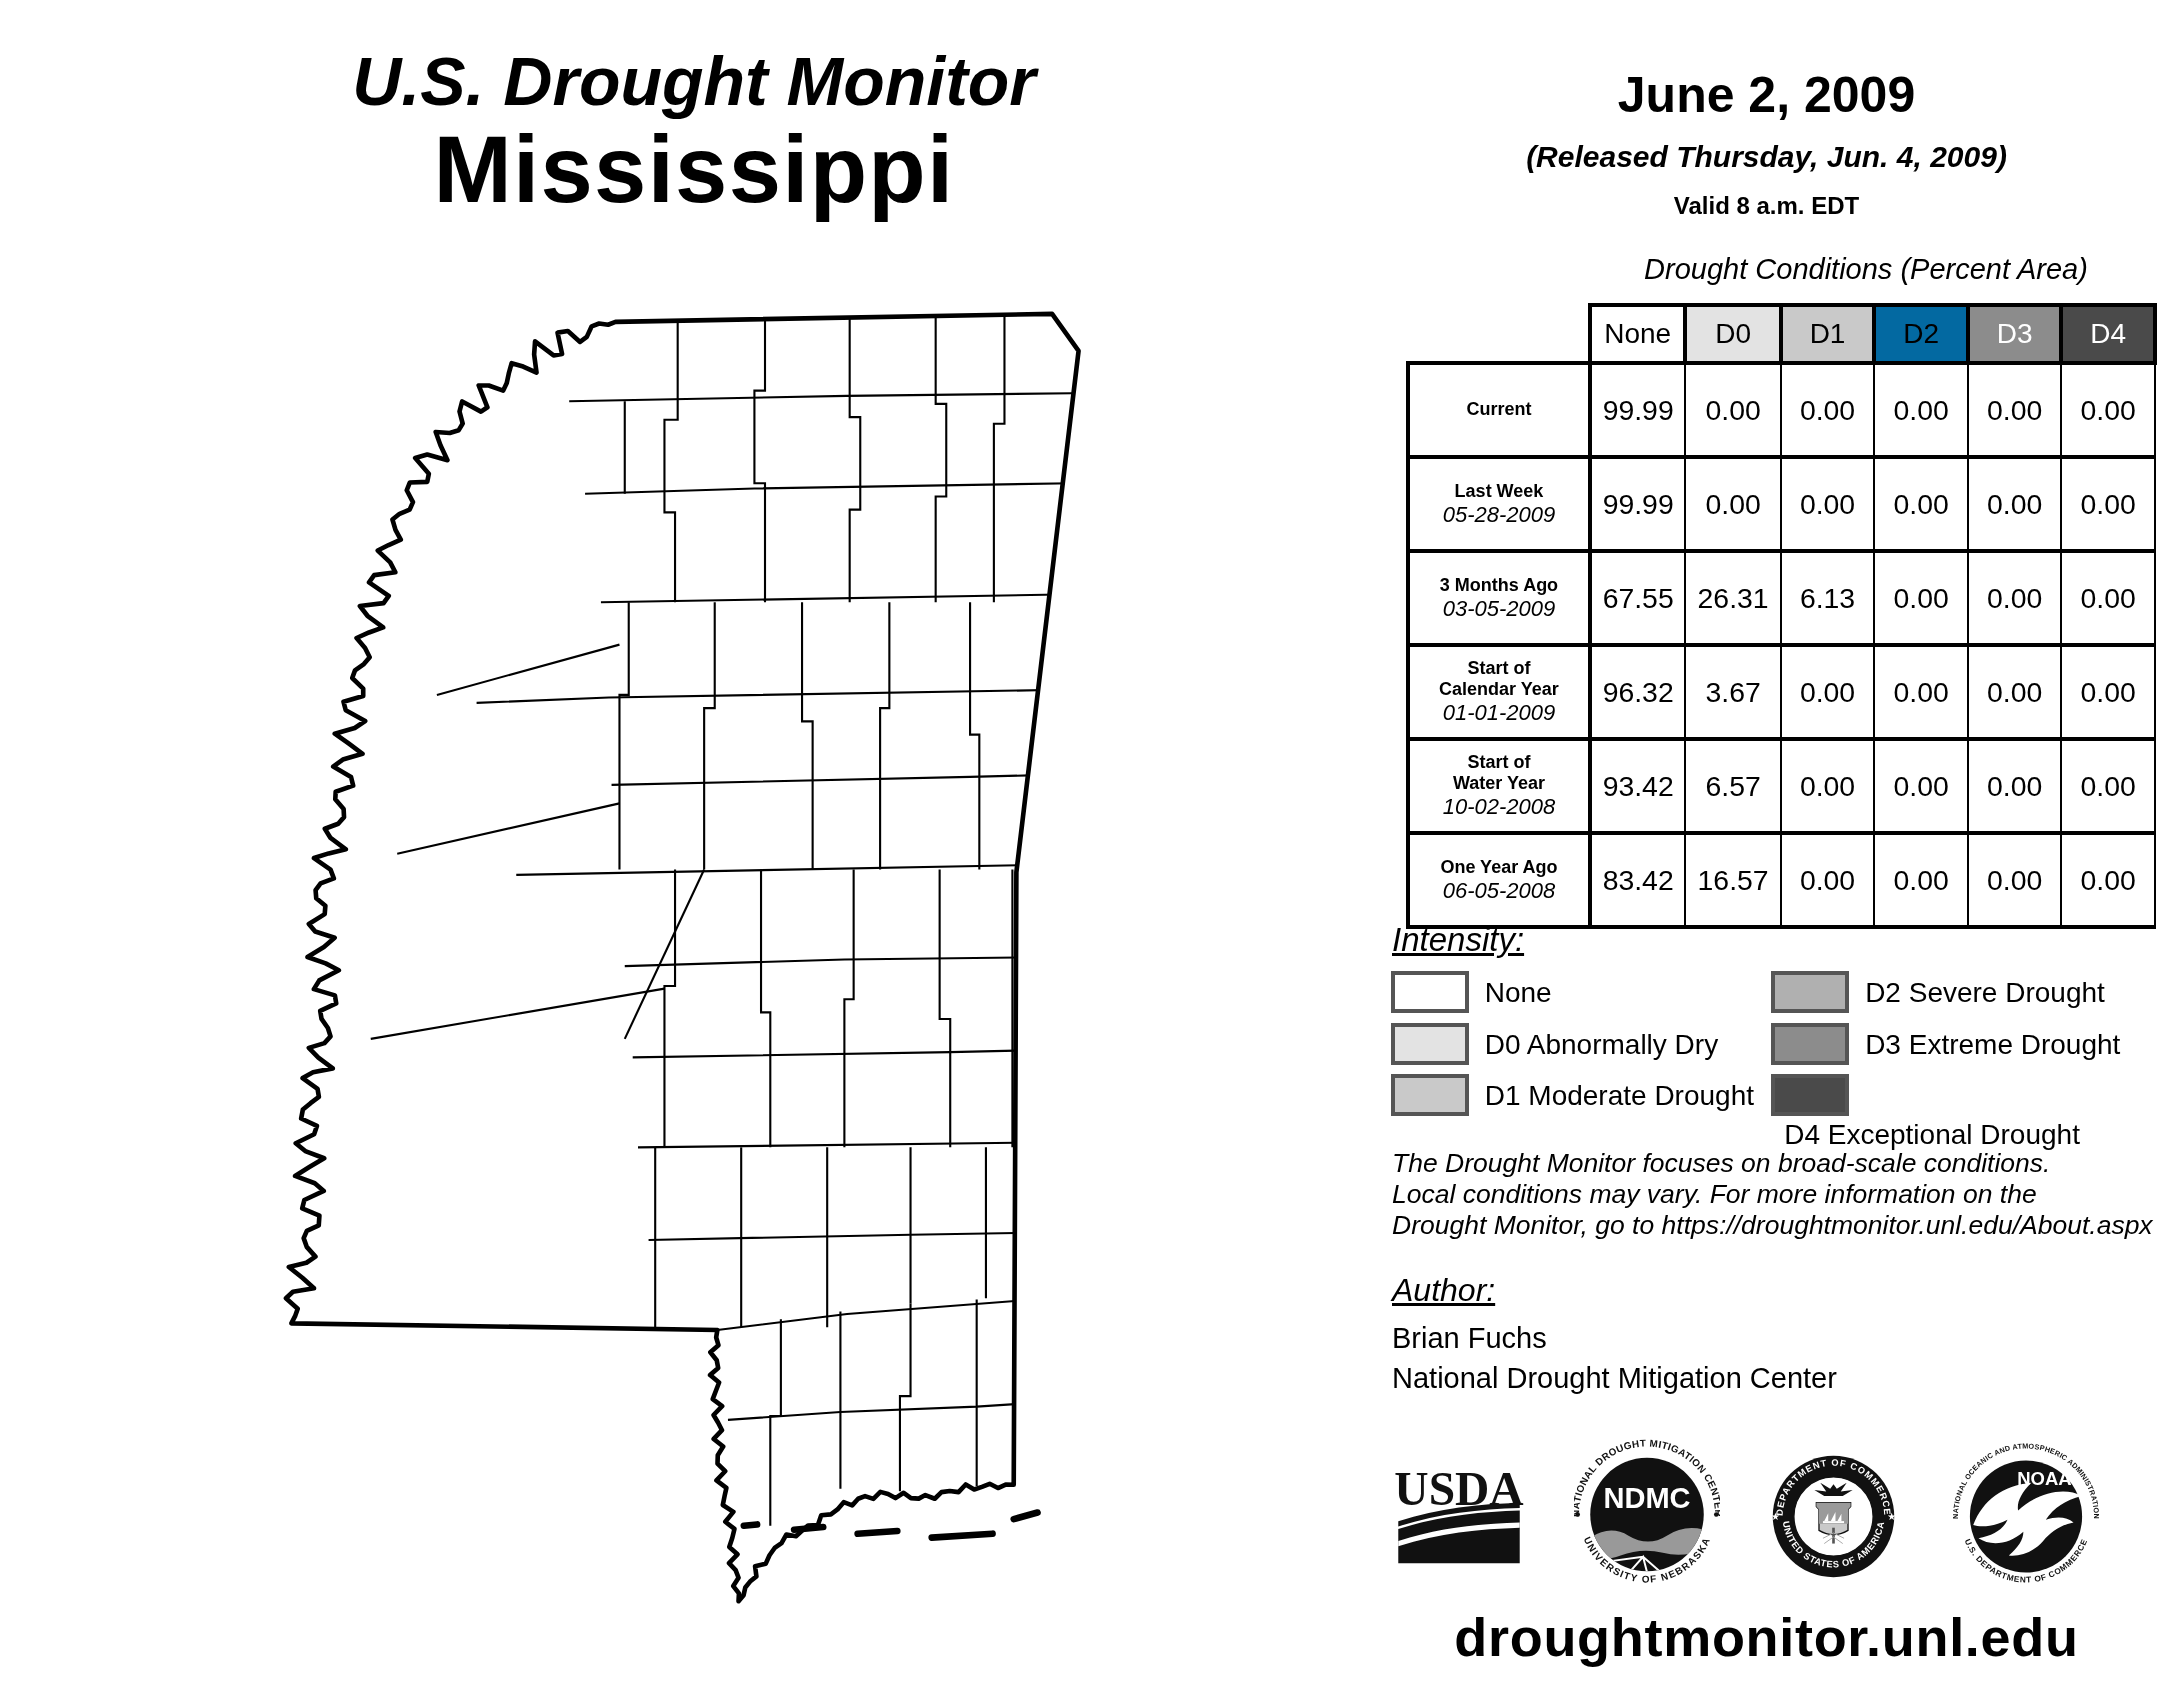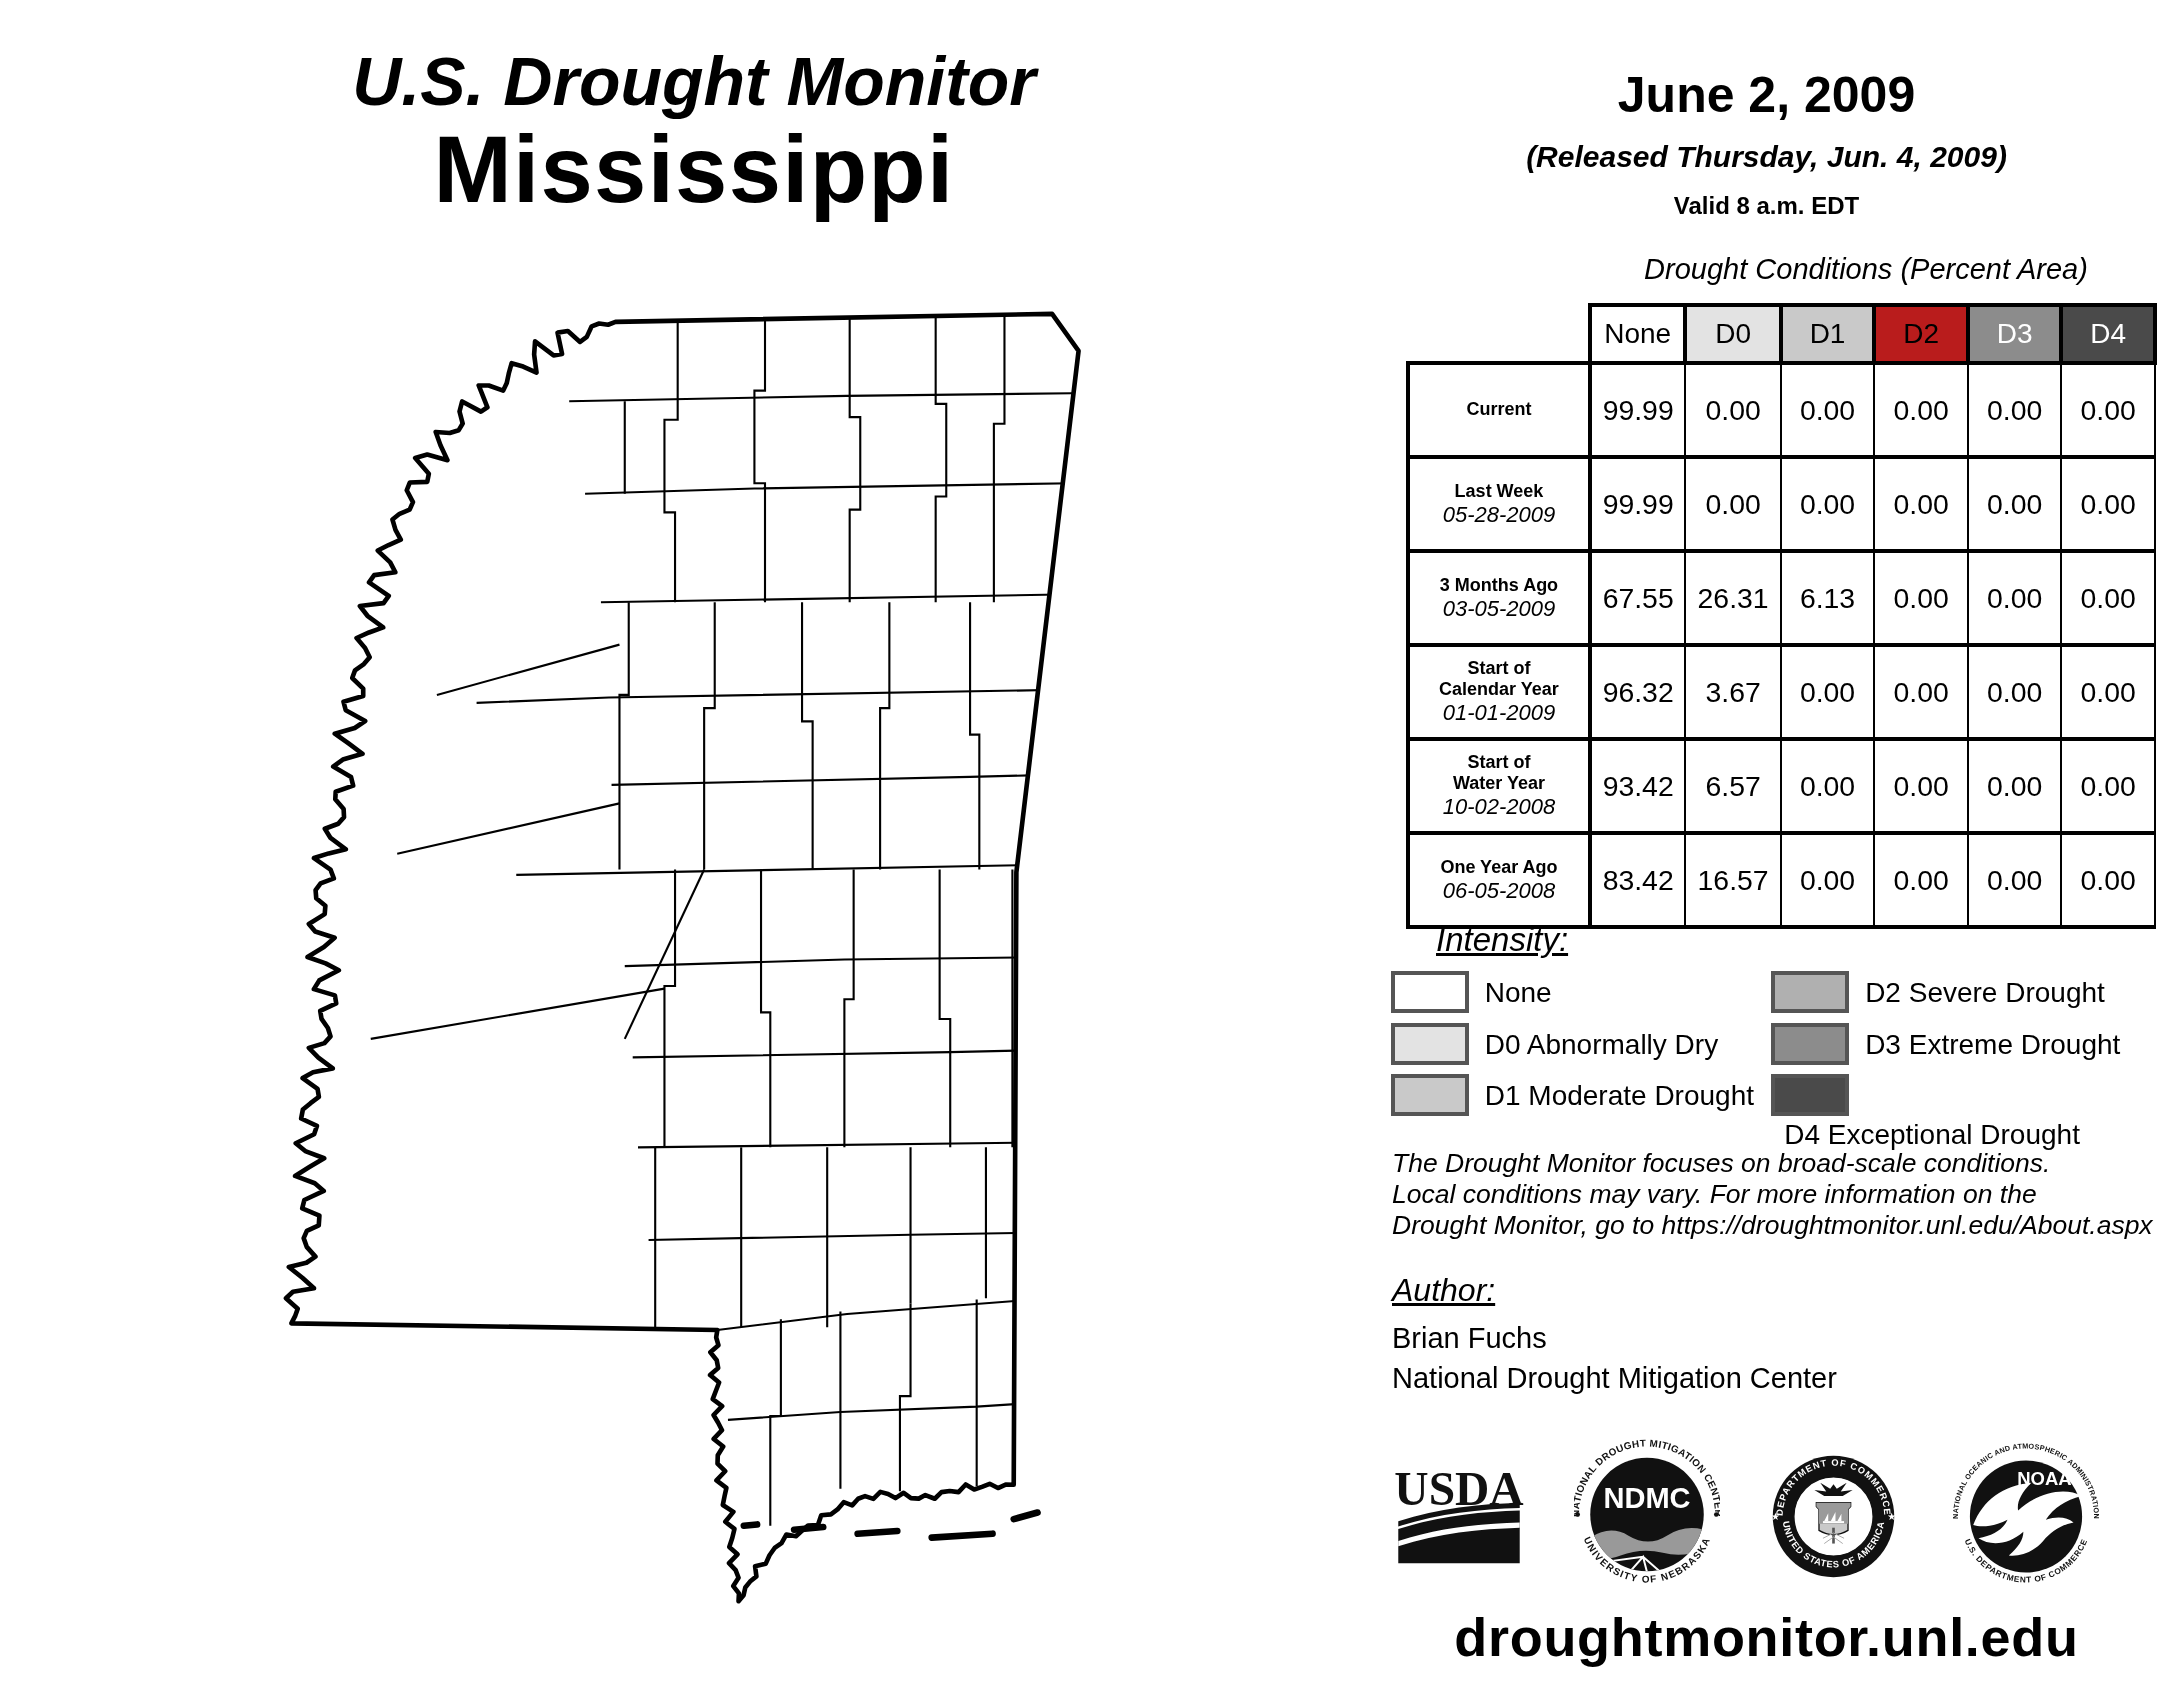--- a/index.html
+++ b/index.html
@@ -27,21 +27,21 @@
              font-weight:normal;font-size:28px;text-align:center;}
   table.drought td.lbl{border:4px solid #000;width:182px;text-align:center;
              vertical-align:middle;padding:0 4px;}
   table.drought td.val{border-top:4px solid #000;border-bottom:4px solid #000;
              border-left:2.6px solid #000;border-right:2.6px solid #000;
              width:92px;height:88px;text-align:center;font-size:28.4px;}
   .lbl-line{font-size:18px;font-weight:bold;line-height:1.12;}
   .lbl-date{font-size:22px;font-style:italic;line-height:1.1;margin-top:2.6px;}
   
   .intensity-head{position:absolute;left:16px;top:921px;font-size:33px;font-style:italic;
-             text-decoration:underline;margin-left:44px;}
+             text-decoration:underline;}
   .leg-item{position:absolute;height:37px;}
   .leg-swatch{display:inline-block;width:70px;height:34px;border:4px solid #555;
              vertical-align:middle;}
   .leg-label{display:inline-block;margin-left:13.2px;font-size:28px;vertical-align:middle;
              line-height:37px;white-space:nowrap;}
   
   .disclaimer{position:absolute;left:16px;top:1148px;width:761px;font-size:26.5px;
              font-style:italic;line-height:1.17;}
   .disclaimer span{display:block;}
   .author-head{position:absolute;left:16px;top:1272px;font-size:32px;font-style:italic;
@@ -130,21 +130,21 @@
 
     <div class="tbl-title">Drought Conditions (Percent Area)</div>
 
     <table class="drought">
       <tbody>
           <tr>
         <th class="corner"></th>
         <th class="hcell" style="background-color: rgb(255, 255, 255); color: rgb(0, 0, 0);">None</th>
         <th class="hcell" style="background-color: rgb(227, 227, 227); color: rgb(0, 0, 0);">D0</th>
         <th class="hcell" style="background-color: rgb(201, 201, 201); color: rgb(0, 0, 0);">D1</th>
-        <th class="hcell" style="background-color: #b91c1c; color: rgb(0, 0, 0);">D2</th>
+        <th class="hcell" style="background-color: #0369a1; color: rgb(0, 0, 0);">D2</th>
         <th class="hcell" style="background-color: rgb(140, 140, 140); color: rgb(255, 255, 255);">D3</th>
         <th class="hcell" style="background-color: rgb(74, 74, 74); color: rgb(255, 255, 255);">D4</th>
       </tr>
       <tr>
         <td class="lbl">
           <div class="lbl-line">Current</div>
           <div class="lbl-line"></div>
           <div class="lbl-date"></div>
         </td>
         <td class="val">99.99</td>

